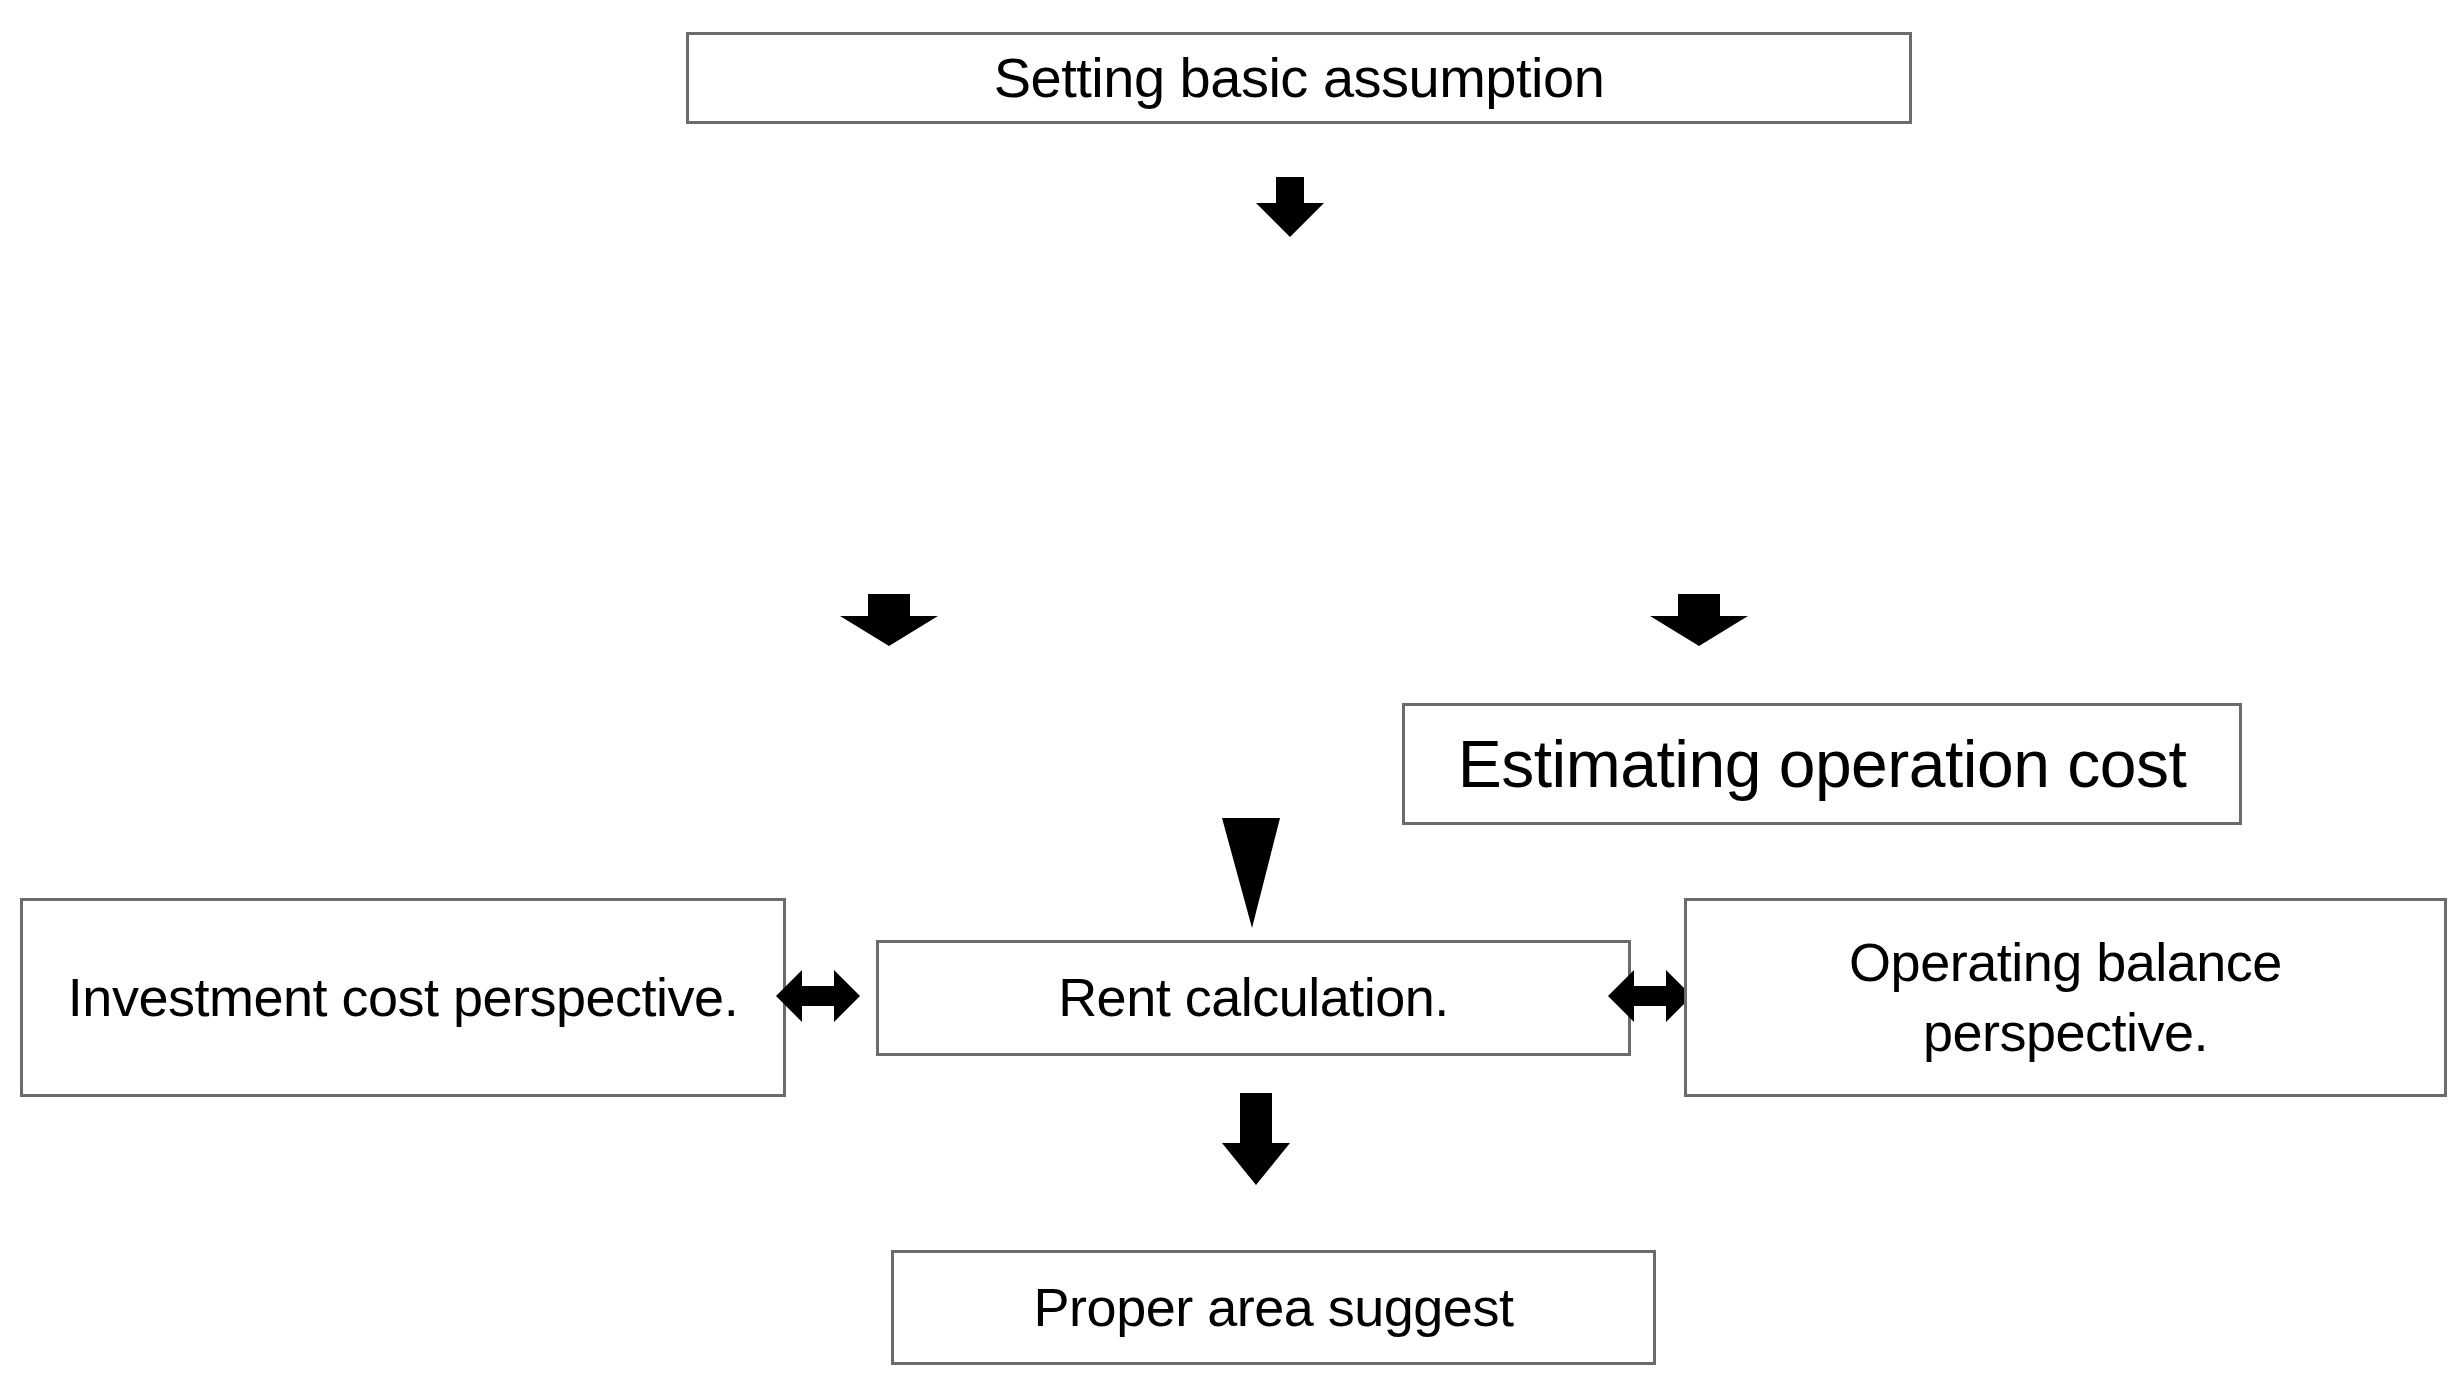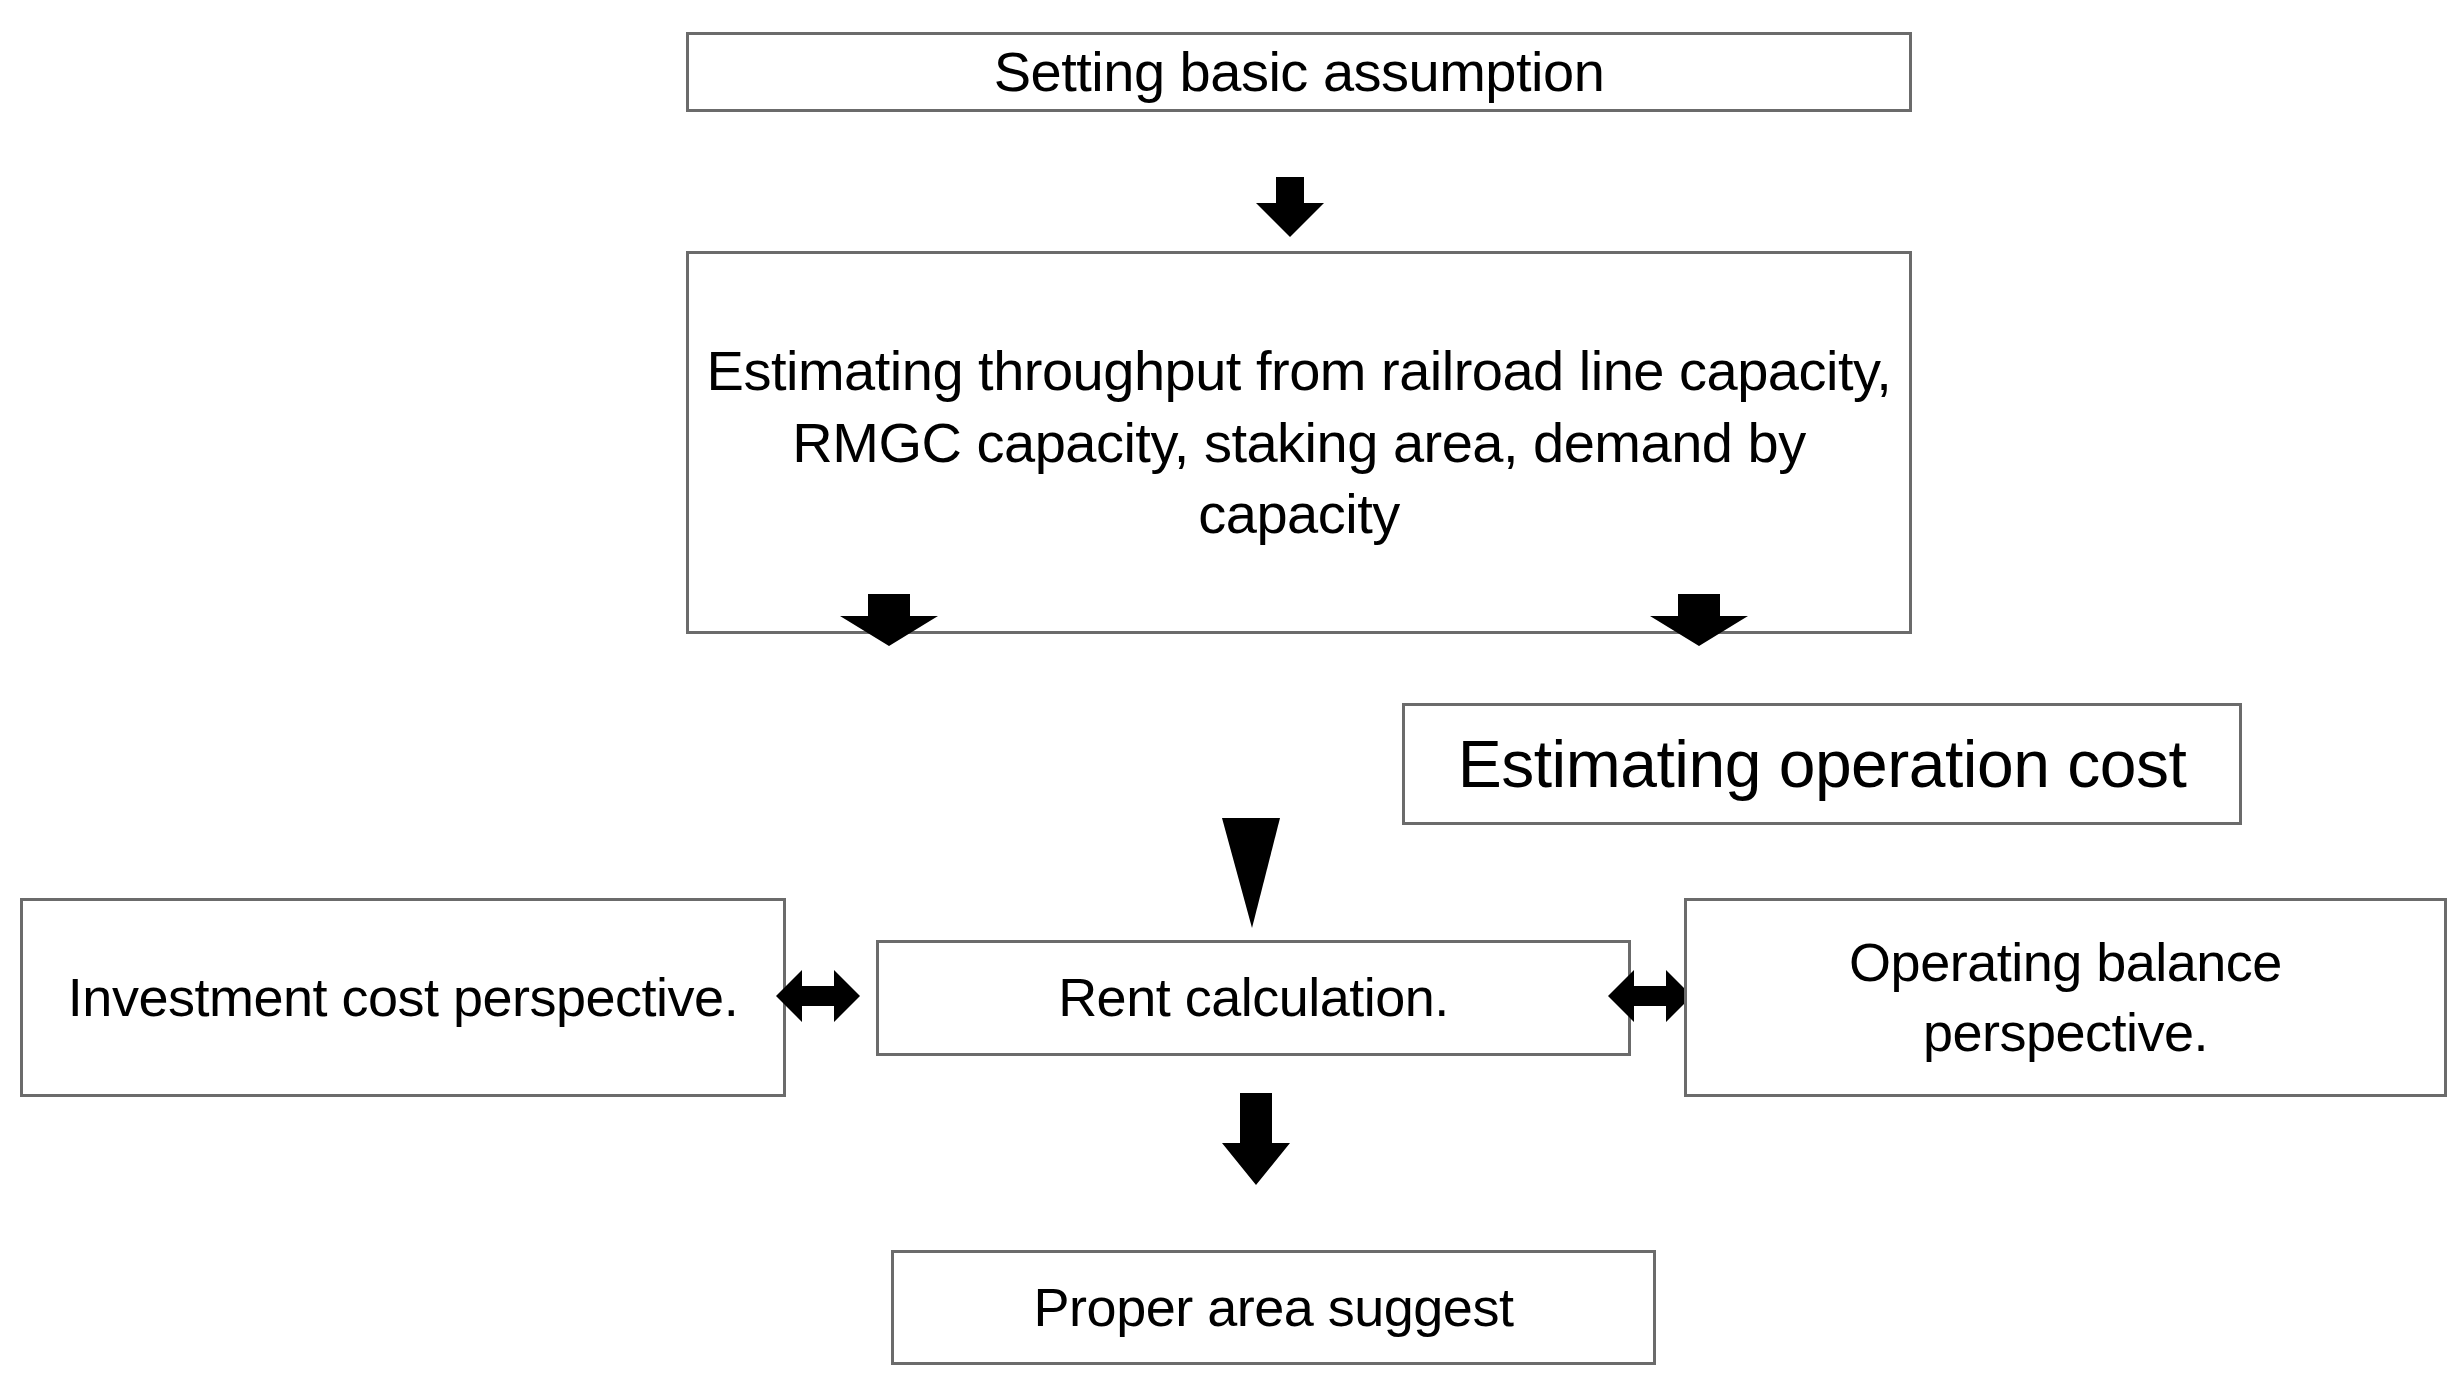--- a/index.html
+++ b/index.html
@@ -25,21 +25,21 @@
     justify-content: center;
     text-align: center;
     color: #000000;
     line-height: 1.28;
     padding: 4px 14px;
     white-space: pre-line;
     letter-spacing: -0.5px;
   }
   
   #node-setting-basic-assumption {
-    left: 686px; top: 32px; width: 1226px; height: 80px;
+    left: 686px; top: 32px; width: 1226px; height: 92px;
     font-size: 56px;
   }
   #node-estimating-throughput {
     left: 686px; top: 251px; width: 1226px; height: 383px;
     font-size: 56px;
   }
   #node-estimating-revenue {
     left: 361px; top: 703px; width: 758px; height: 122px;
     font-size: 54px;
   }
@@ -88,23 +88,20 @@
   <div class="node" id="node-setting-basic-assumption">
     <span>Setting basic assumption</span>
   </div>
 
   <div class="arrow" id="arrow-assumption-to-throughput">
     <svg width="68" height="60" viewBox="0 0 68 60" xmlns="http://www.w3.org/2000/svg">
       <polygon points="20,0 48,0 48,26 68,26 34,60 0,26 20,26" fill="#000000"></polygon>
     </svg>
   </div>
 
-  <div class="node" id="node-estimating-throughput">
-    <span>Estimating throughput from railroad line capacity, RMGC capacity, staking area, demand by capacity</span>
-  </div>
 
   <div class="arrow" id="arrow-throughput-to-revenue">
     <svg width="98" height="52" viewBox="0 0 98 52" xmlns="http://www.w3.org/2000/svg">
       <polygon points="28,0 70,0 70,22 98,22 49,52 0,22 28,22" fill="#000000"></polygon>
     </svg>
   </div>
 
   <div class="arrow" id="arrow-throughput-to-cost">
     <svg width="98" height="52" viewBox="0 0 98 52" xmlns="http://www.w3.org/2000/svg">
       <polygon points="28,0 70,0 70,22 98,22 49,52 0,22 28,22" fill="#000000"></polygon>

